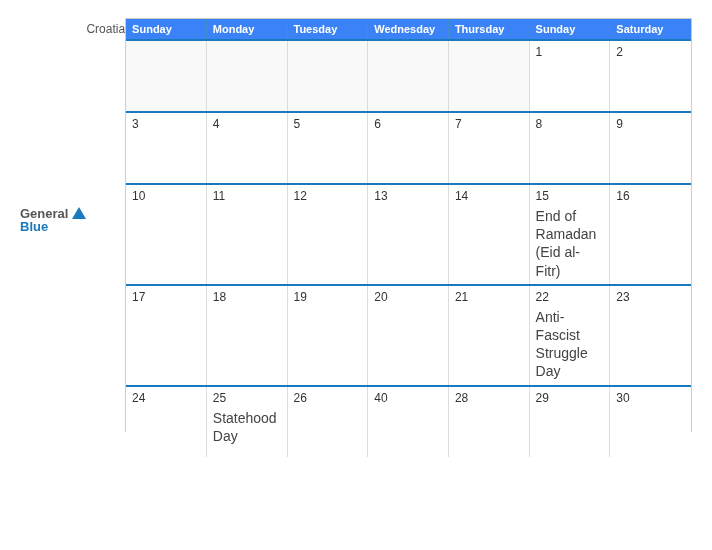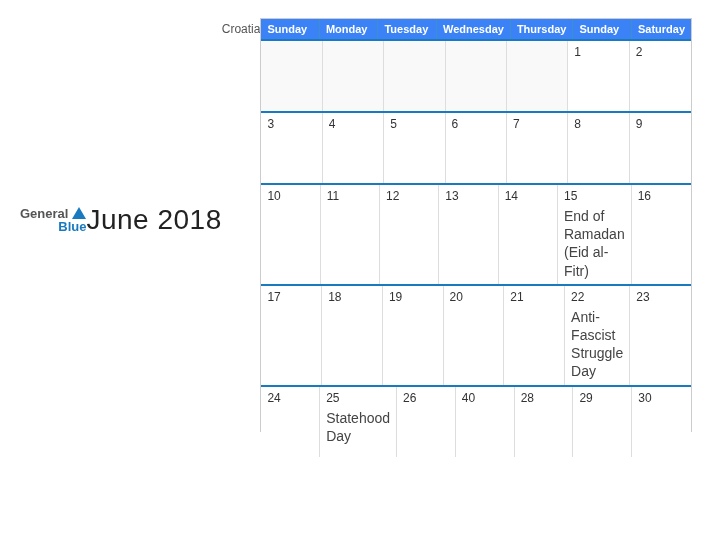--- a/index.html
+++ b/index.html
@@ -29,21 +29,20 @@
     }
     .logo-general {
       font-size: 13px;
       font-weight: bold;
       color: #555;
     }
     .logo-blue {
       font-size: 13px;
       font-weight: bold;
       color: #1a7abf;
-      text-align: right;
     }
     .logo-row {
       display: flex;
       align-items: center;
       gap: 2px;
     }
     .logo-triangle {
       width: 0;
       height: 0;
       border-left: 7px solid transparent;
@@ -132,21 +131,20 @@
 
 <div class="page">
   <div class="header">
     <div class="logo">
       <div class="logo-row">
         <span class="logo-general">General</span>
         <div class="logo-triangle"></div>
       </div>
       <span class="logo-blue">Blue</span>
     </div>
-    <div class="title">June 2018</div>
     <div class="country">Croatia</div>
   </div>
 
   <div class="calendar">
     <div class="cal-header">
     <div class="cal-header-cell">Sunday</div>
         <div class="cal-header-cell">Monday</div>
         <div class="cal-header-cell">Tuesday</div>
         <div class="cal-header-cell">Wednesday</div>
         <div class="cal-header-cell">Thursday</div>

